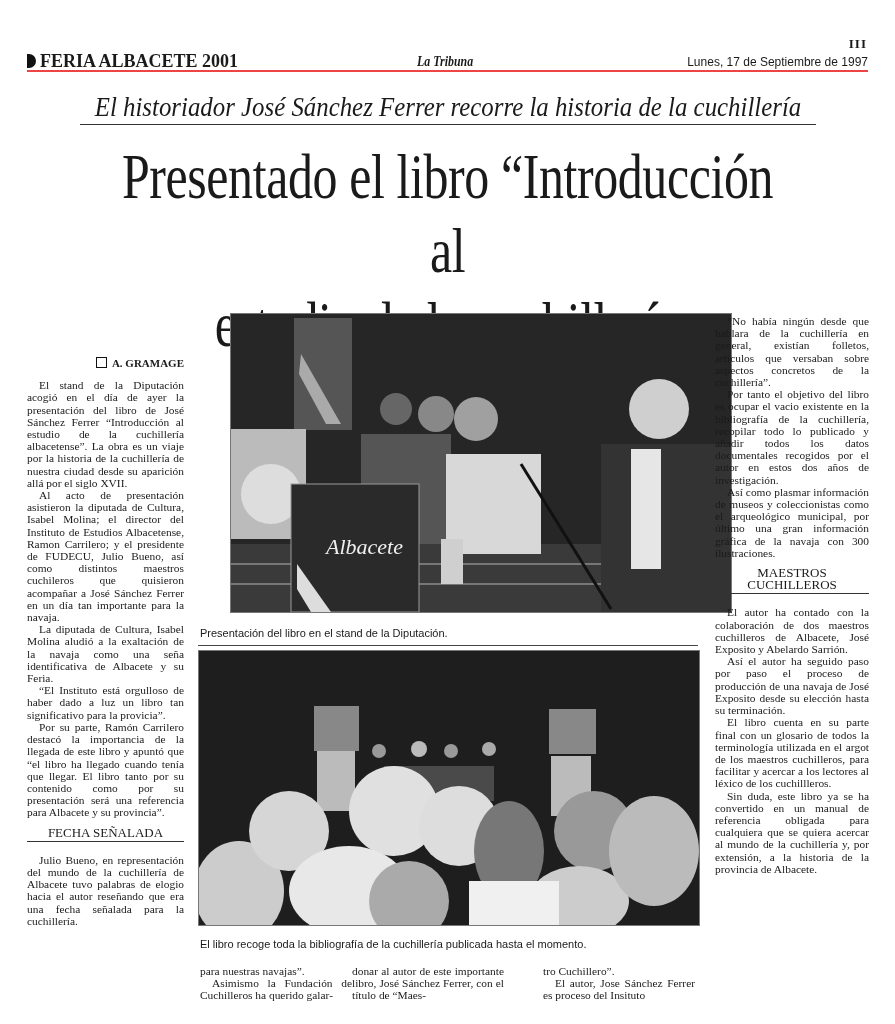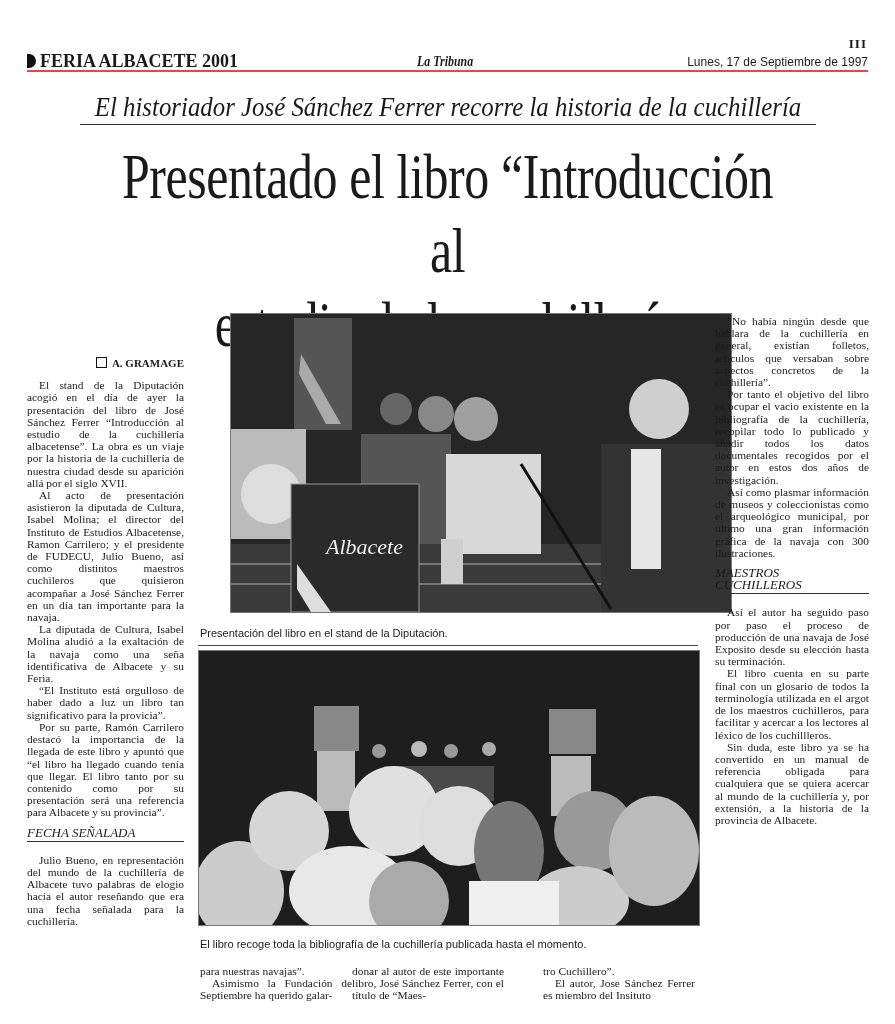--- a/index.html
+++ b/index.html
@@ -14,21 +14,21 @@
   .paper { left:390px; top:2px; font-family:"Liberation Serif", serif; font-style:italic; font-weight:bold; font-size:14px; transform:scaleX(0.85); transform-origin:left; }
   .date { right:0; top:3px; font-family:"Liberation Sans", sans-serif; font-size:12px; }
 
   .kicker { left:48px; width:800px; top:92px; text-align:center; font-style:italic; font-size:27px; line-height:30px; border-bottom:1px solid #333; padding-bottom:2px; transform:scaleX(0.92); }
   .headline { left:0; width:895px; top:140px; text-align:center; font-size:64px; line-height:74px; transform:scaleX(0.78); transform-origin:center; letter-spacing:-0.5px; }
 
   .col { font-size:11.4px; line-height:12.2px; text-align:justify; }
   .col p { margin:0; text-indent:12px; }
   .byline { font-family:"Liberation Serif", serif; font-weight:bold; font-size:11px; text-align:right; margin-bottom:10px; }
   .byline .box { display:inline-block; width:9px; height:9px; border:1.5px solid #111; margin-right:5px; vertical-align:-1px; }
-  .subhead { font-style:italic; font-size:13px; text-align:left; border-bottom:1px solid #333; margin:8px 0 12px; padding-bottom:2px; }
+  .subhead { font-size:13px; text-align:center; border-bottom:1px solid #333; margin:8px 0 12px; padding-bottom:2px; }
 
   .photo { background:#2a2a2a; border:1px solid #777; overflow:hidden; }
   .caption { font-family:"Liberation Sans", sans-serif; font-size:11px; }
   .rule { height:1px; background:#444; }
 </style>
 </head>
 <body>
 
 <div class="abs page-no">III</div>
 <div class="abs header">
@@ -107,31 +107,32 @@
     <ellipse cx="395" cy="180" rx="40" ry="40" fill="#999"></ellipse>
     <ellipse cx="380" cy="250" rx="50" ry="35" fill="#ccc"></ellipse>
     <ellipse cx="455" cy="200" rx="45" ry="55" fill="#bbb"></ellipse>
     <rect x="270" y="230" width="90" height="44" fill="#f0f0f0"></rect>
   </svg>
 </div>
 <div class="abs caption" style="left:200px; top:938px;">El libro recoge toda la bibliografía de la cuchillería publicada hasta el momento.</div>
 
 <div class="abs col" style="left:200px; top:965px; width:152px;">
   <p style="text-indent:0">para nuestras navajas”.</p>
-  <p>Asimismo la Fundación de Septiembre ha querido galar-</p>
+  <p>Asimismo la Fundación de Cuchilleros ha querido galar-</p>
 </div>
 <div class="abs col" style="left:352px; top:965px; width:152px;">
   <p style="text-indent:0">donar al autor de este importante libro, José Sánchez Ferrer, con el título de “Maes-</p>
 </div>
 <div class="abs col" style="left:543px; top:965px; width:152px;">
   <p style="text-indent:0">tro Cuchillero”.</p>
-  <p>El autor, Jose Sánchez Ferrer es miembro del Insituto</p>
+  <p>El autor, Jose Sánchez Ferrer es proceso del Insituto</p>
 </div>
 
 <div class="abs col" style="left:715px; top:315px; width:154px;">
   <p>“No había ningún desde que hablara de la cuchillería en general, existían folletos, artículos que versaban sobre aspectos concretos de la cuchillería”.</p>
   <p>Por tanto el objetivo del libro es ocupar el vacio existente en la bibliografía de la cuchillería, recopilar todo lo publicado y añadir todos los datos documentales recogidos por el autor en estos dos años de investigación.</p>
   <p>Así como plasmar información de museos y coleccionistas como el arqueológico municipal, por último una gran información gráfica de la navaja con 300 ilustraciones.</p>
   <div class="subhead">MAESTROS CUCHILLEROS</div>
+  <p>El autor ha contado con la colaboración de dos maestros cuchilleros de Albacete, José Exposito y Abelardo Sarrión.</p>
   <p>Así el autor ha seguido paso por paso el proceso de producción de una navaja de José Exposito desde su elección hasta su terminación.</p>
   <p>El libro cuenta en su parte final con un glosario de todos la terminología utilizada en el argot de los maestros cuchilleros, para facilitar y acercar a los lectores al léxico de los cuchillleros.</p>
   <p>Sin duda, este libro ya se ha convertido en un manual de referencia obligada para cualquiera que se quiera acercar al mundo de la cuchillería y, por extensión, a la historia de la provincia de Albacete.</p>
 </div>
 
 </body></html>

